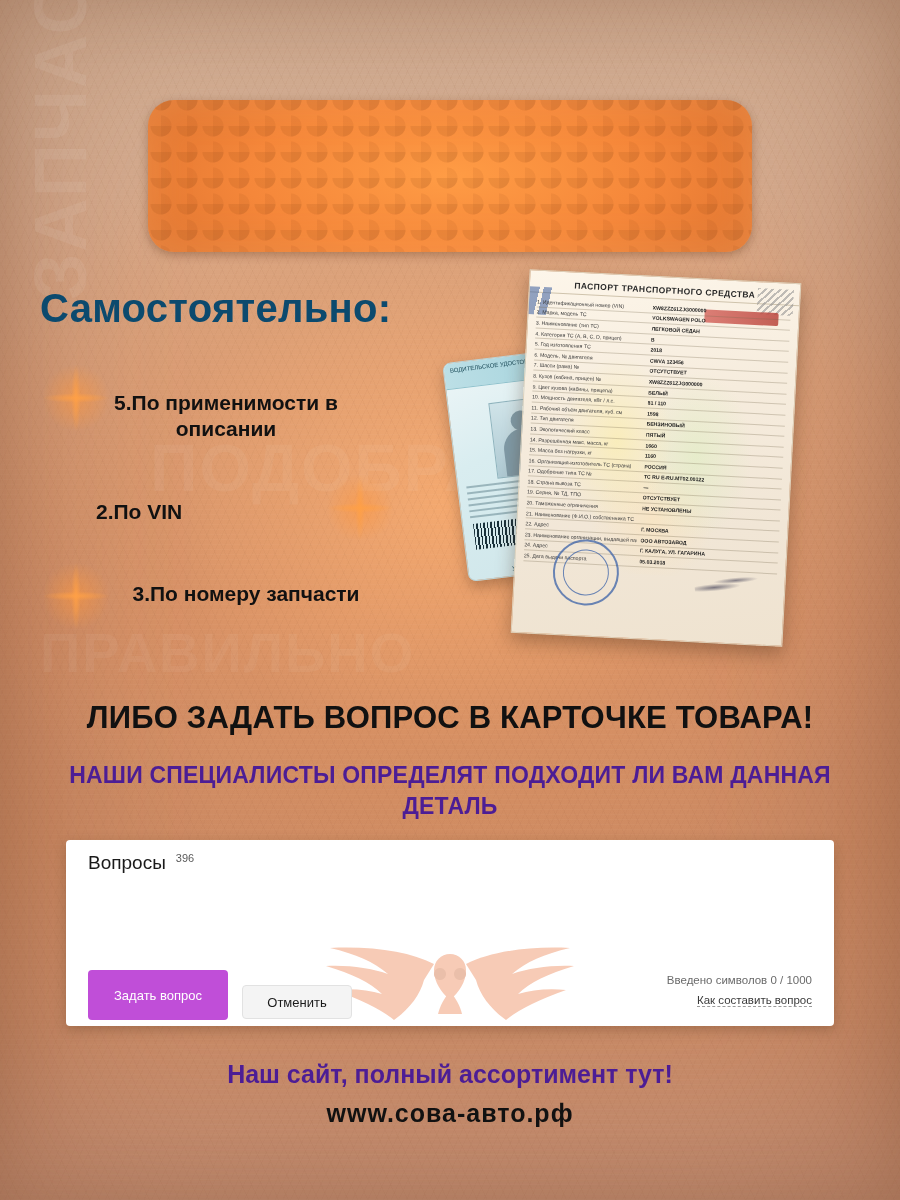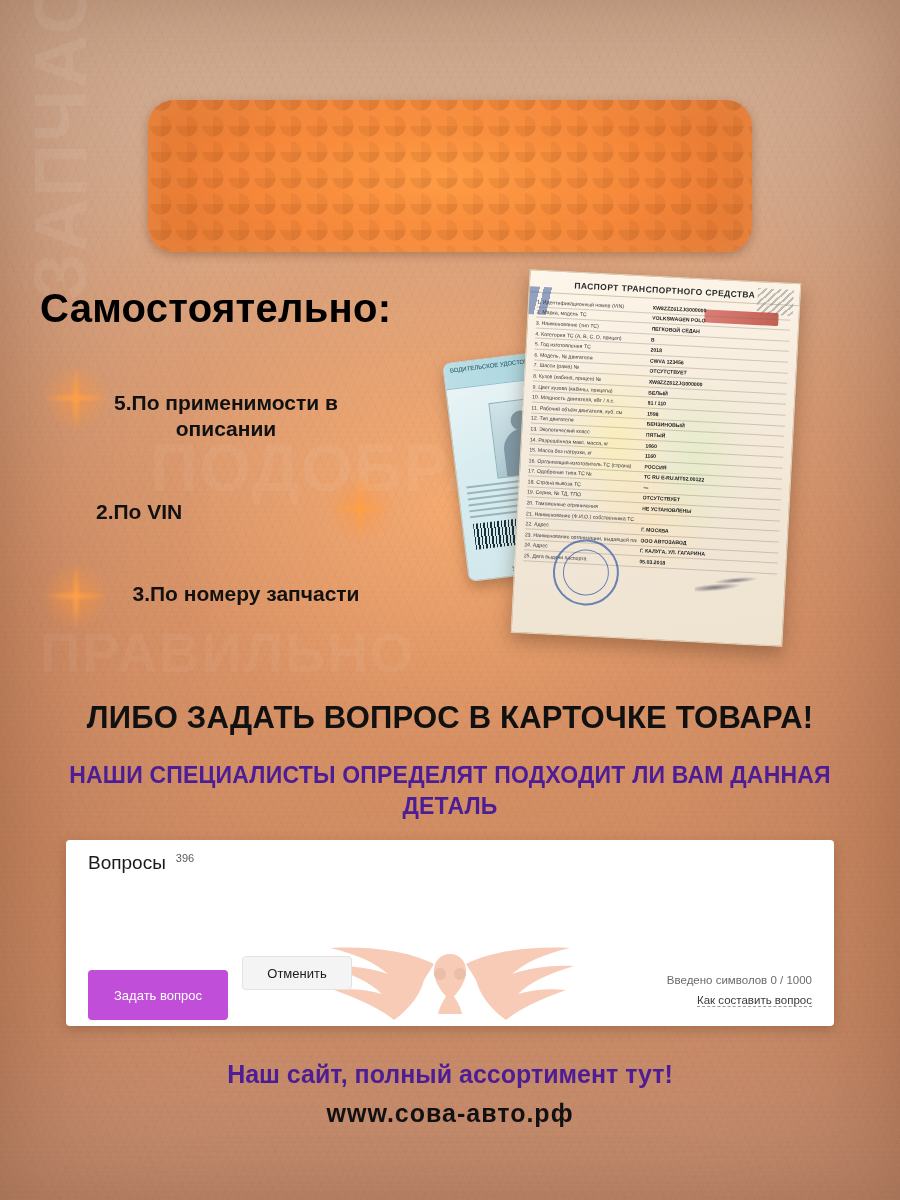--- a/index.html
+++ b/index.html
@@ -103,21 +103,21 @@
     text-shadow: 2px 2px 0 rgba(255,255,255,0.35);
   }
 
   
   .self-head {
     position: absolute;
     left: 40px;
     top: 286px;
     font-size: 40px;
     font-weight: 800;
-    color: #000000;
+    color: #0c4a6e;
     letter-spacing: .3px;
   }
 
   
   .list {
     position: absolute;
     left: 66px;
     top: 390px;
     width: 320px;
   }
@@ -369,21 +369,21 @@
     border: none;
     border-radius: 4px;
     background: #c04ed8;
     color: #fff;
     font-size: 13px;
     font-family: "Liberation Sans", sans-serif;
     cursor: pointer;
   }
   .btn-cancel {
     position: absolute;
-    left: 176px; top: 116px;
+    left: 176px; top: 145px;
     width: 110px; height: 34px;
     border: 1px solid #e2e2e2;
     border-radius: 4px;
     background: #f4f4f4;
     color: #1a1a1a;
     font-size: 13px;
     font-family: "Liberation Sans", sans-serif;
     cursor: pointer;
   }
   .counter {

